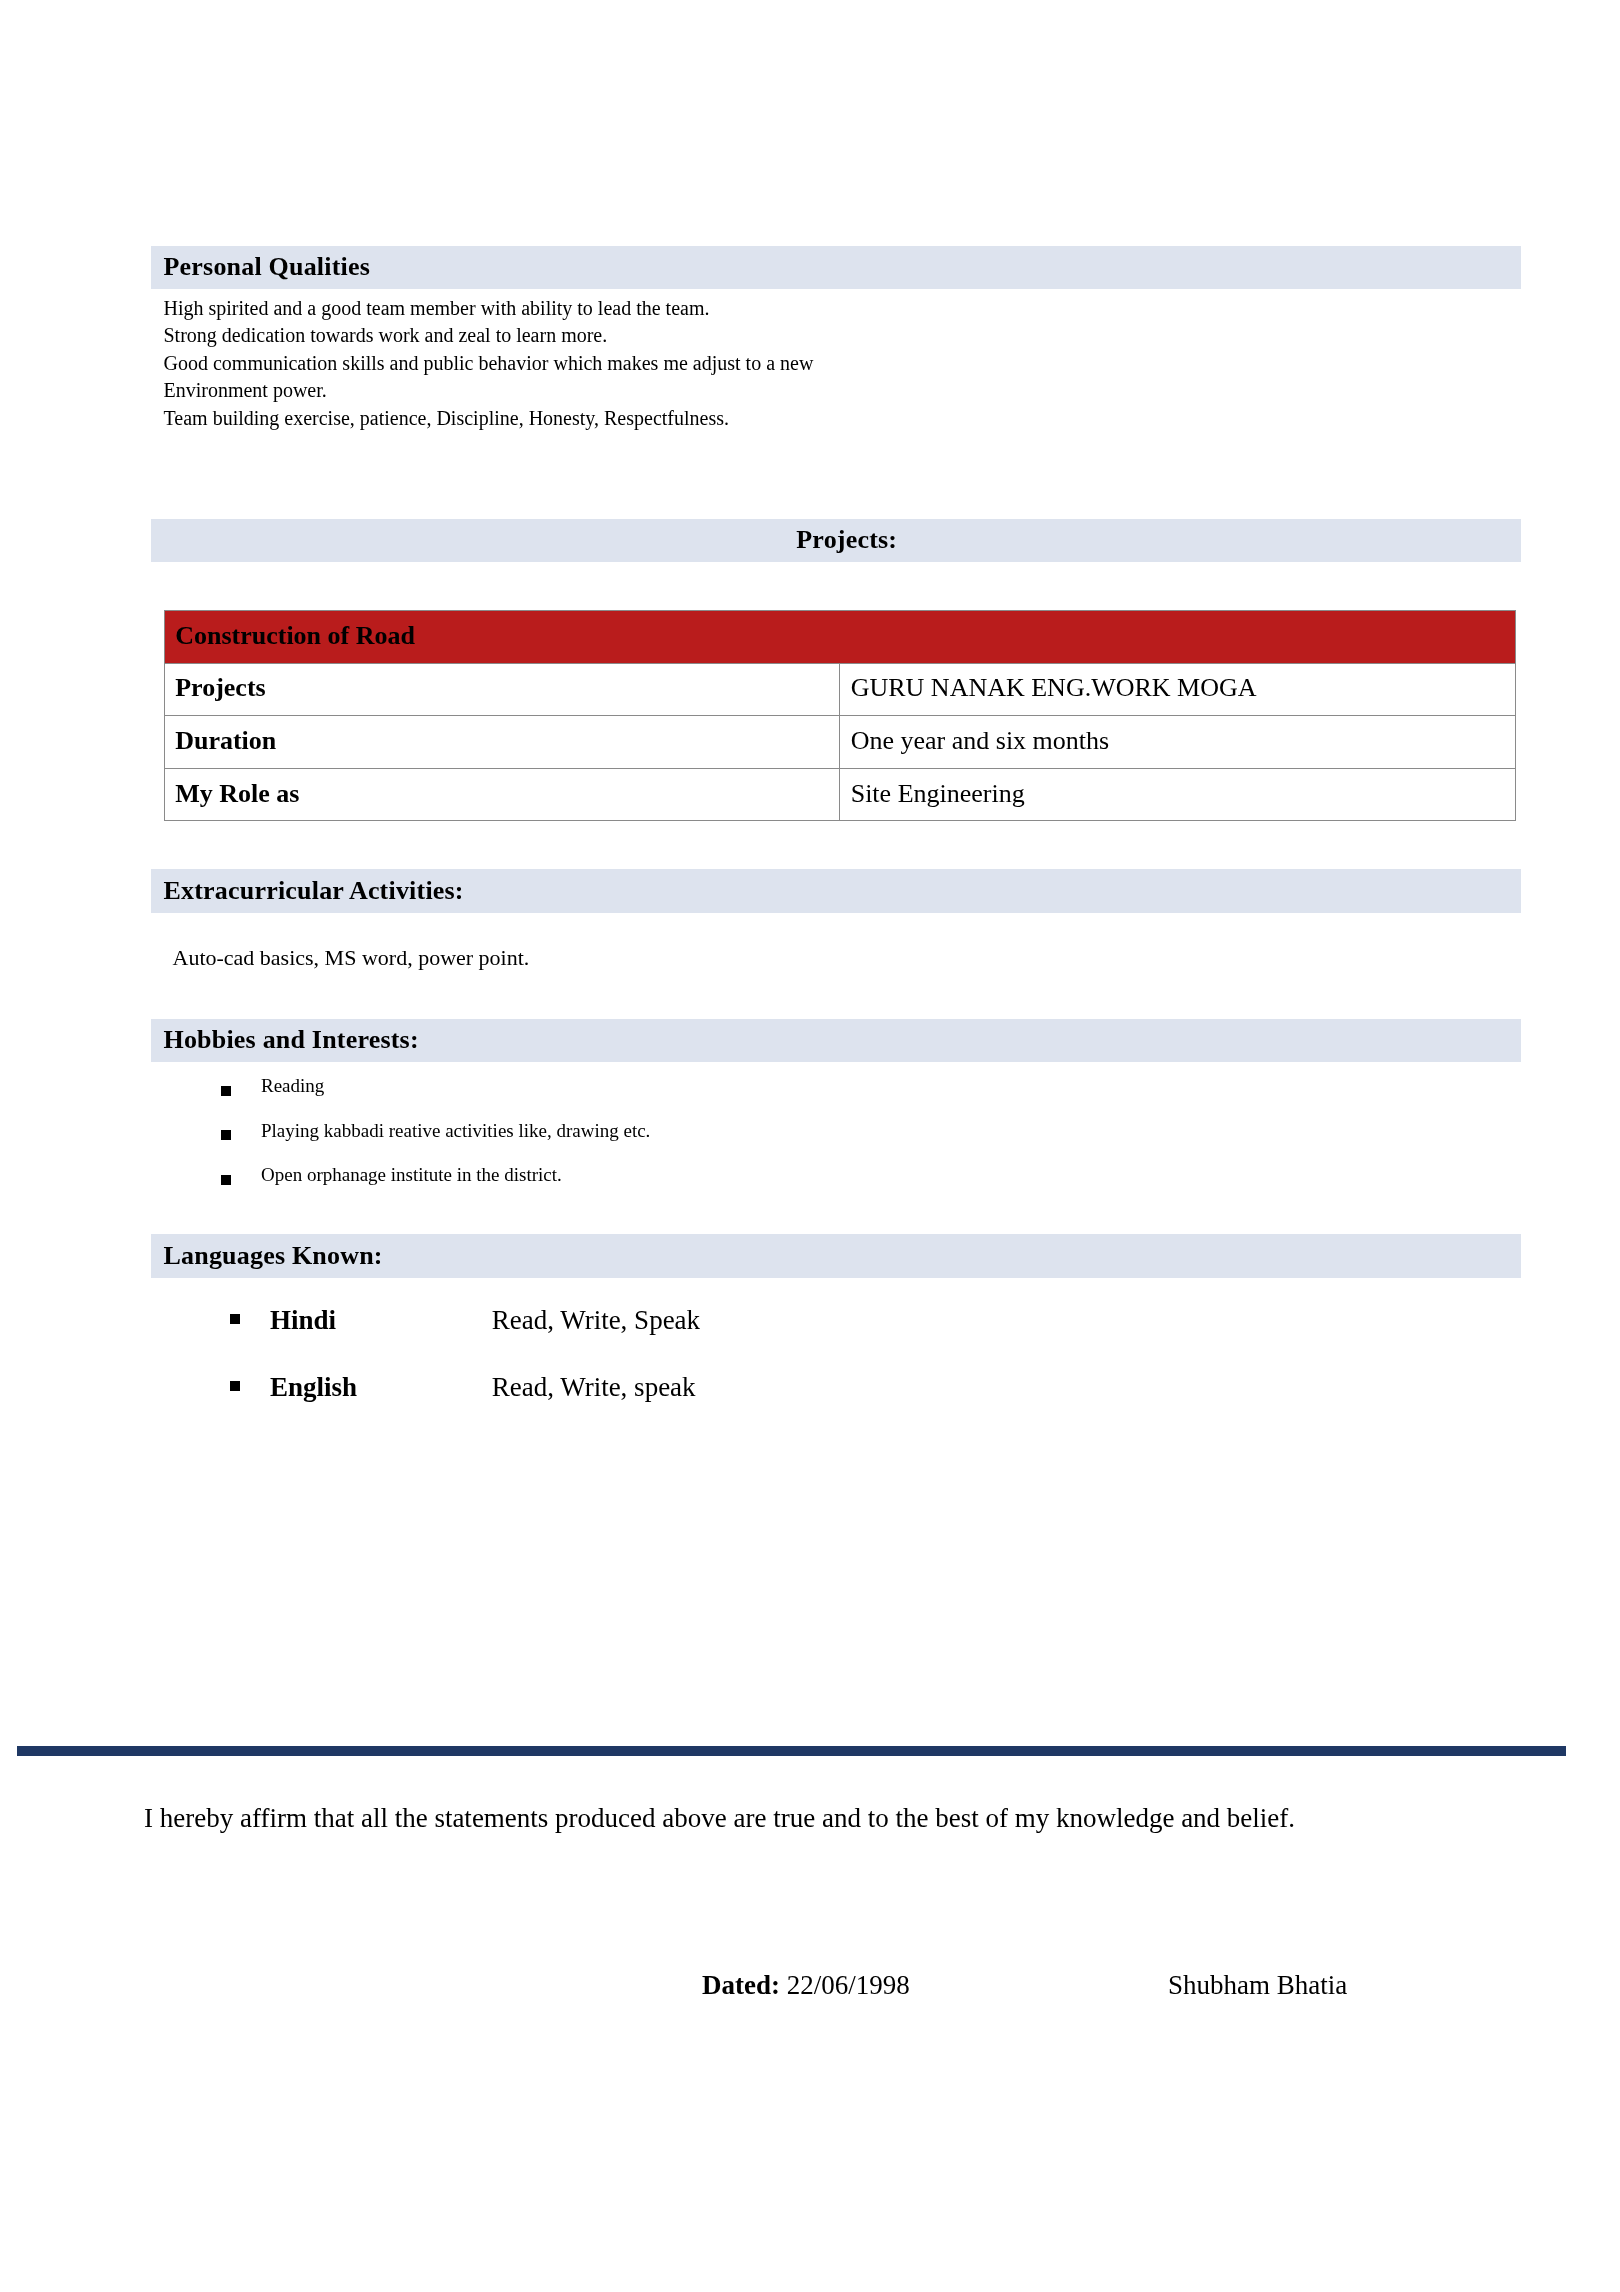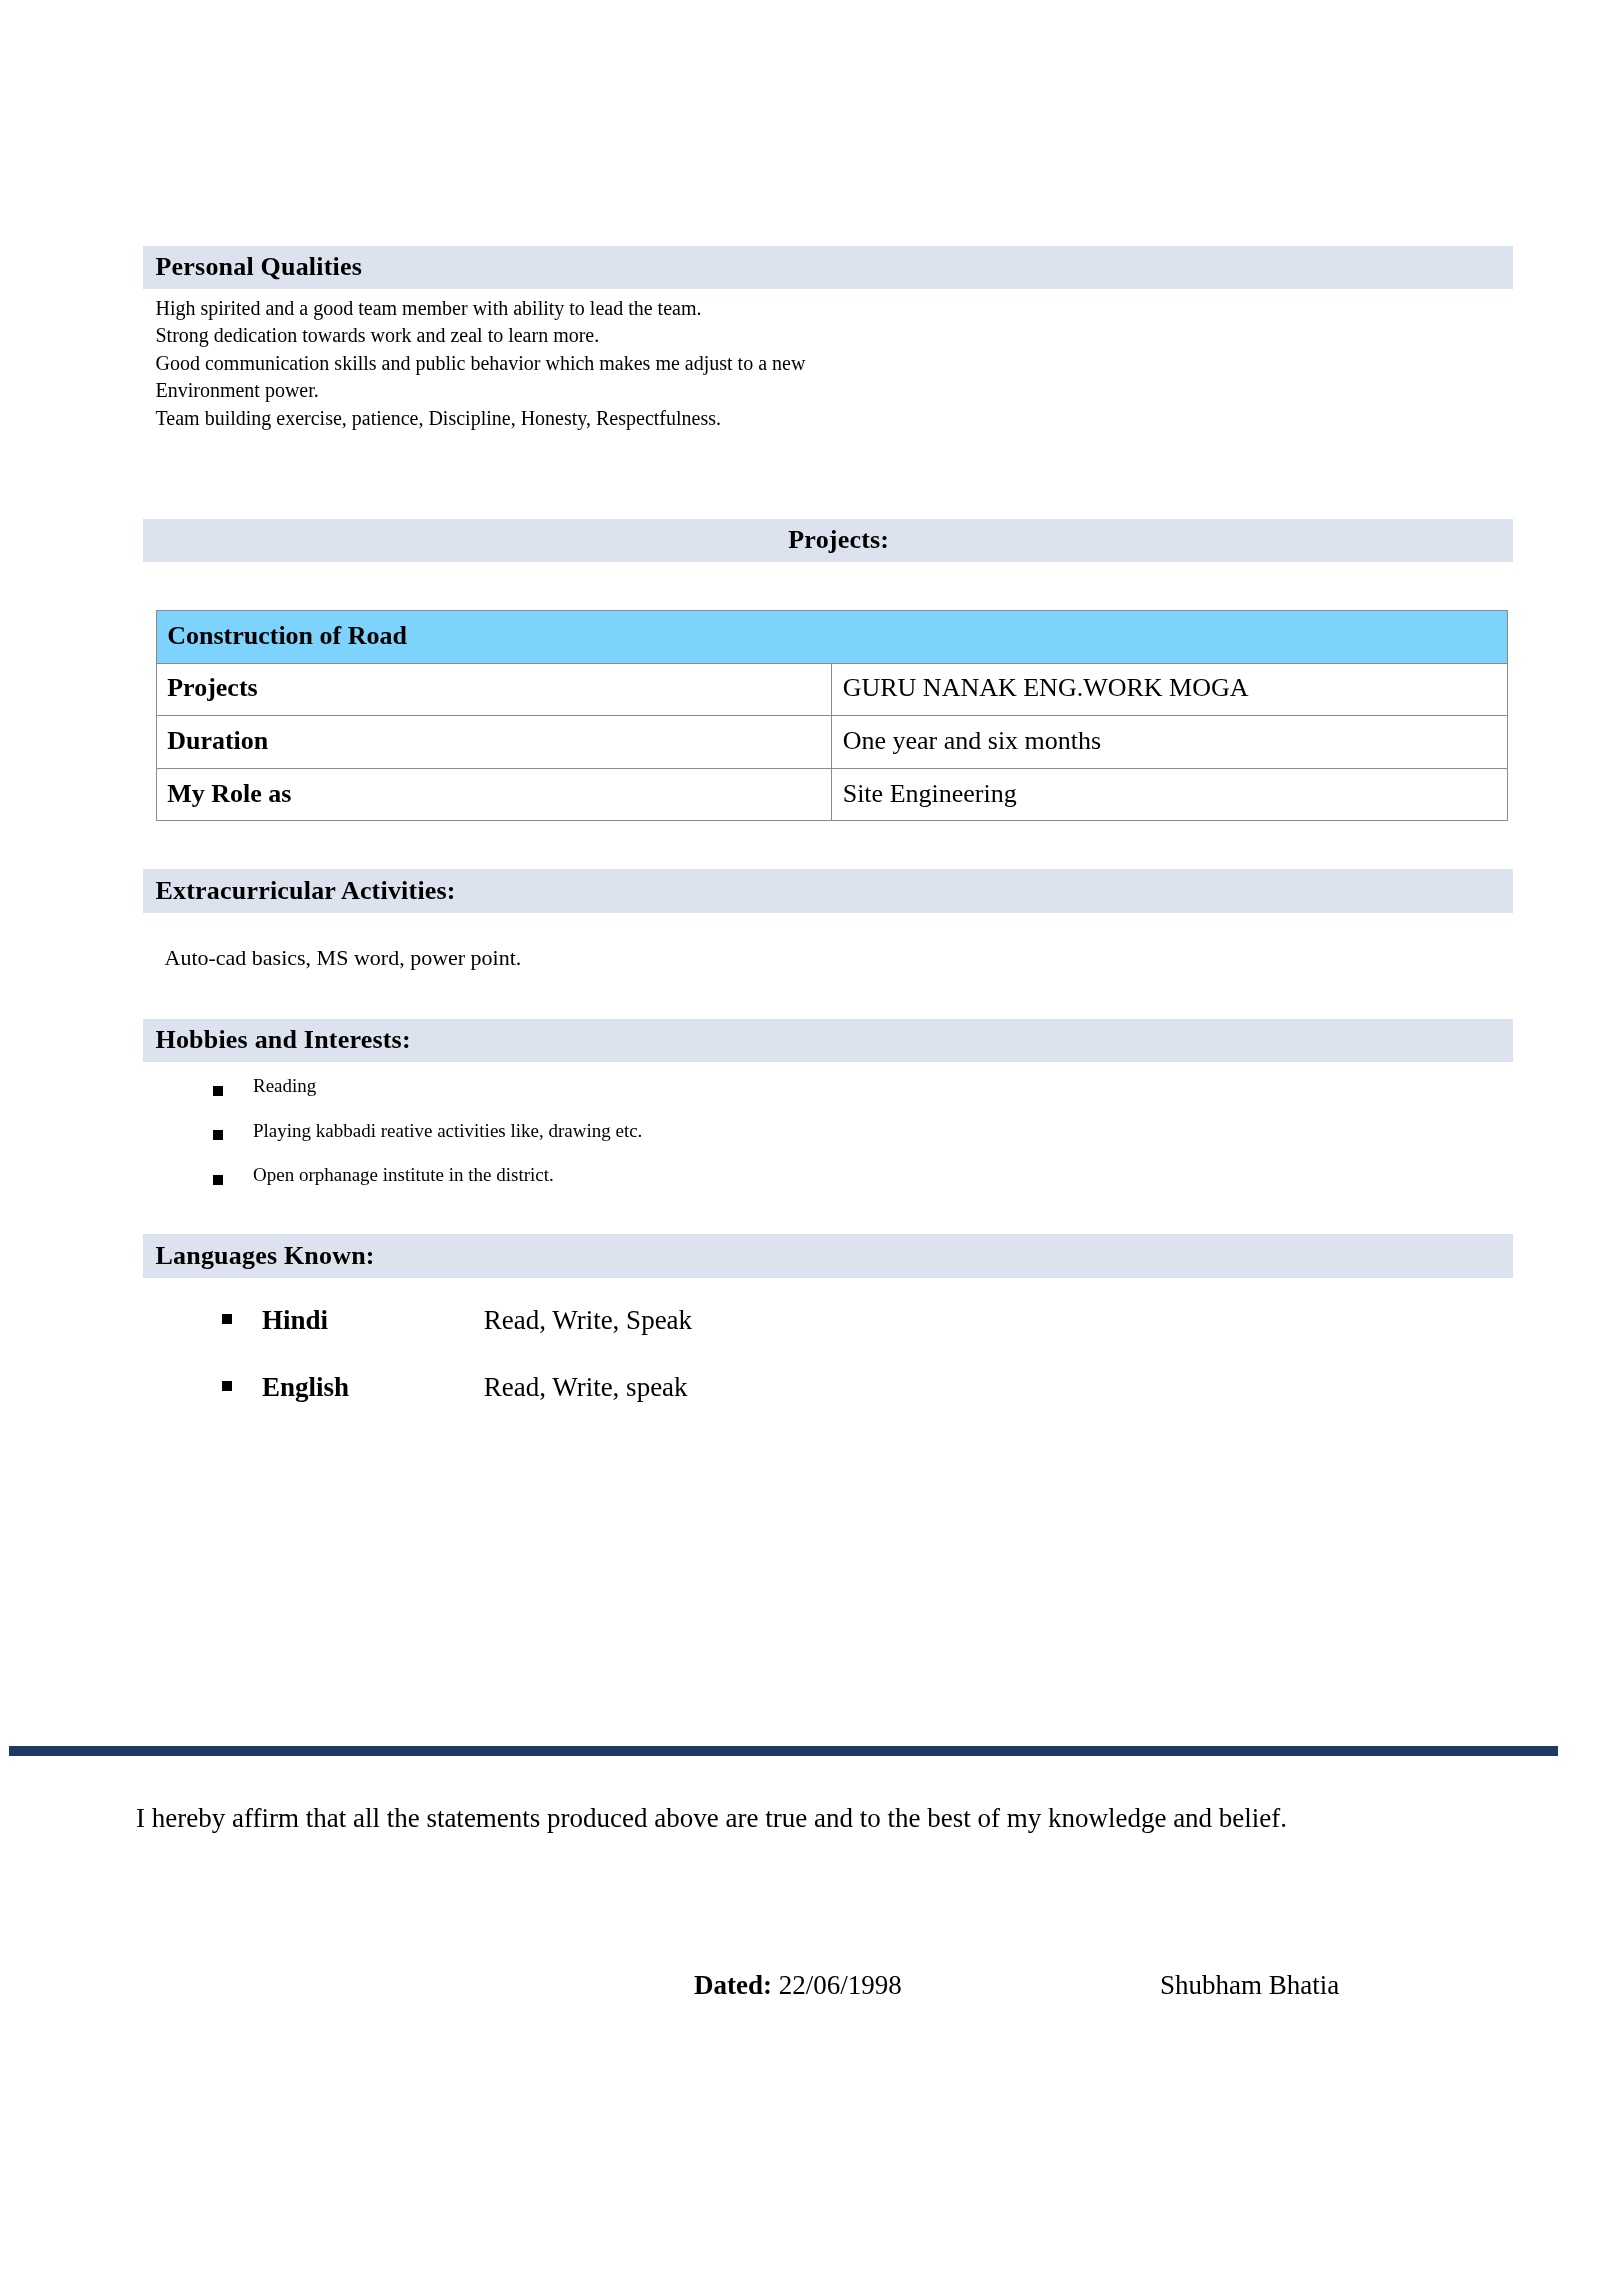--- a/index.html
+++ b/index.html
@@ -13,20 +13,21 @@
     font-family: "Liberation Serif", serif;
     color: #000000;
     position: relative;
   }
   .page {
     position: relative;
     width: 1524px;
     height: 2293px;
     box-sizing: border-box;
     padding: 3px;
+    margin-left: 8px;
   }
   .content {
     position: absolute;
     left: 143px;
     top: 246px;
     width: 1370px;
   }
 
   
   .band {
@@ -64,21 +65,21 @@
     font-size: 26px;
     padding: 5.4px 9px 7.2px 10.7px;
     vertical-align: middle;
     height: 39px;
   }
   table.project td.label {
     width: 430px;
     font-weight: bold;
   }
   table.project tr.header td {
-    background: #7dd3fc;
+    background: #b91c1c;
     font-weight: bold;
     border-bottom: 0.9px solid #8a8a8a;
   }
 
   .plain-line {
     font-size: 22px;
     padding-left: 21.5px;
     margin-top: 32px;
   }
 

